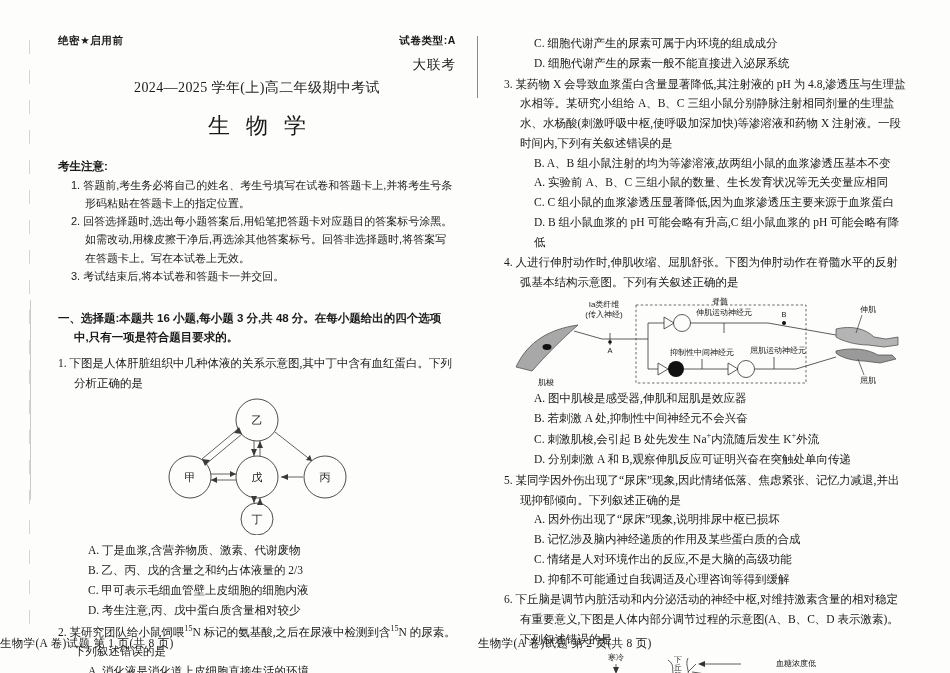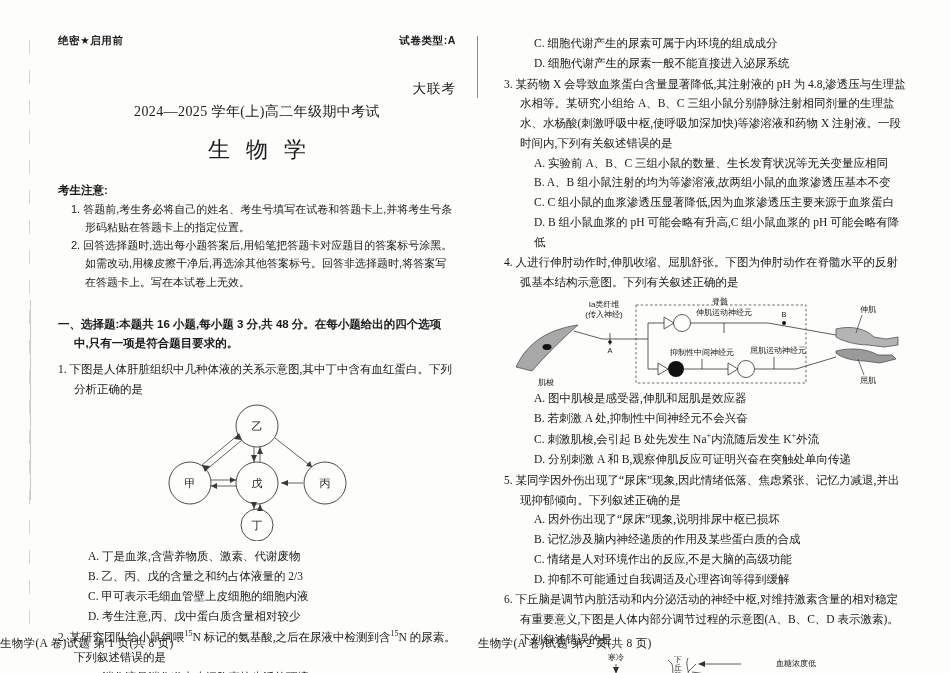--- a/index.html
+++ b/index.html
@@ -64,21 +64,21 @@
 
   
   .topline {
     display: flex;
     justify-content: space-between;
     align-items: baseline;
     font-size: 10.5px;
     font-family: "Liberation Sans", "DejaVu Sans", sans-serif;
     font-weight: bold;
     letter-spacing: 0.6px;
-    margin-bottom: 32px;
+    margin-bottom: 8px;
   }
   .exam-org {
     text-align: right;
     font-size: 13.5px;
     letter-spacing: 1px;
     margin-bottom: 5px;
   }
   .exam-name {
     text-align: center;
     font-size: 14px;
@@ -179,20 +179,21 @@
       </div>
 
       <div class="exam-org">大联考</div>
       <div class="exam-name">2024—2025 学年(上)高二年级期中考试</div>
       <div class="subject">生物学</div>
 
       <div class="notice-title">考生注意:</div>
       <div class="notice-list">
         <div class="notice-item">1. 答题前,考生务必将自己的姓名、考生号填写在试卷和答题卡上,并将考生号条形码粘贴在答题卡上的指定位置。</div>
         <div class="notice-item">2. 回答选择题时,选出每小题答案后,用铅笔把答题卡对应题目的答案标号涂黑。如需改动,用橡皮擦干净后,再选涂其他答案标号。回答非选择题时,将答案写在答题卡上。写在本试卷上无效。</div>
+        <div class="notice-item">3. 考试结束后,将本试卷和答题卡一并交回。</div>
       </div>
 
       <div class="section-head">一、选择题:本题共 16 小题,每小题 3 分,共 48 分。在每小题给出的四个选项中,只有一项是符合题目要求的。</div>
 
       <div class="q">
         <div class="q-stem">
           <span>1.</span>
           <span>下图是人体肝脏组织中几种体液的关系示意图,其中丁中含有血红蛋白。下列分析正确的是</span>
         </div>
 
@@ -268,22 +269,22 @@
       <div class="q">
         <div class="opt">C. 细胞代谢产生的尿素可属于内环境的组成成分</div>
         <div class="opt">D. 细胞代谢产生的尿素一般不能直接进入泌尿系统</div>
       </div>
 
       <div class="q">
         <div class="q-stem">
           <span>3.</span>
           <span>某药物 X 会导致血浆蛋白含量显著降低,其注射液的 pH 为 4.8,渗透压与生理盐水相等。某研究小组给 A、B、C 三组小鼠分别静脉注射相同剂量的生理盐水、水杨酸(刺激呼吸中枢,使呼吸加深加快)等渗溶液和药物 X 注射液。一段时间内,下列有关叙述错误的是</span>
         </div>
+        <div class="opt">B. A、B 组小鼠注射的均为等渗溶液,故两组小鼠的血浆渗透压基本不变</div>
         <div class="opt">A. 实验前 A、B、C 三组小鼠的数量、生长发育状况等无关变量应相同</div>
-        <div class="opt">B. A、B 组小鼠注射的均为等渗溶液,故两组小鼠的血浆渗透压基本不变</div>
         <div class="opt">C. C 组小鼠的血浆渗透压显著降低,因为血浆渗透压主要来源于血浆蛋白</div>
         <div class="opt">D. B 组小鼠血浆的 pH 可能会略有升高,C 组小鼠血浆的 pH 可能会略有降低</div>
       </div>
 
       <div class="q">
         <div class="q-stem">
           <span>4.</span>
           <span>人进行伸肘动作时,伸肌收缩、屈肌舒张。下图为伸肘动作在脊髓水平的反射弧基本结构示意图。下列有关叙述正确的是</span>
         </div>
 

